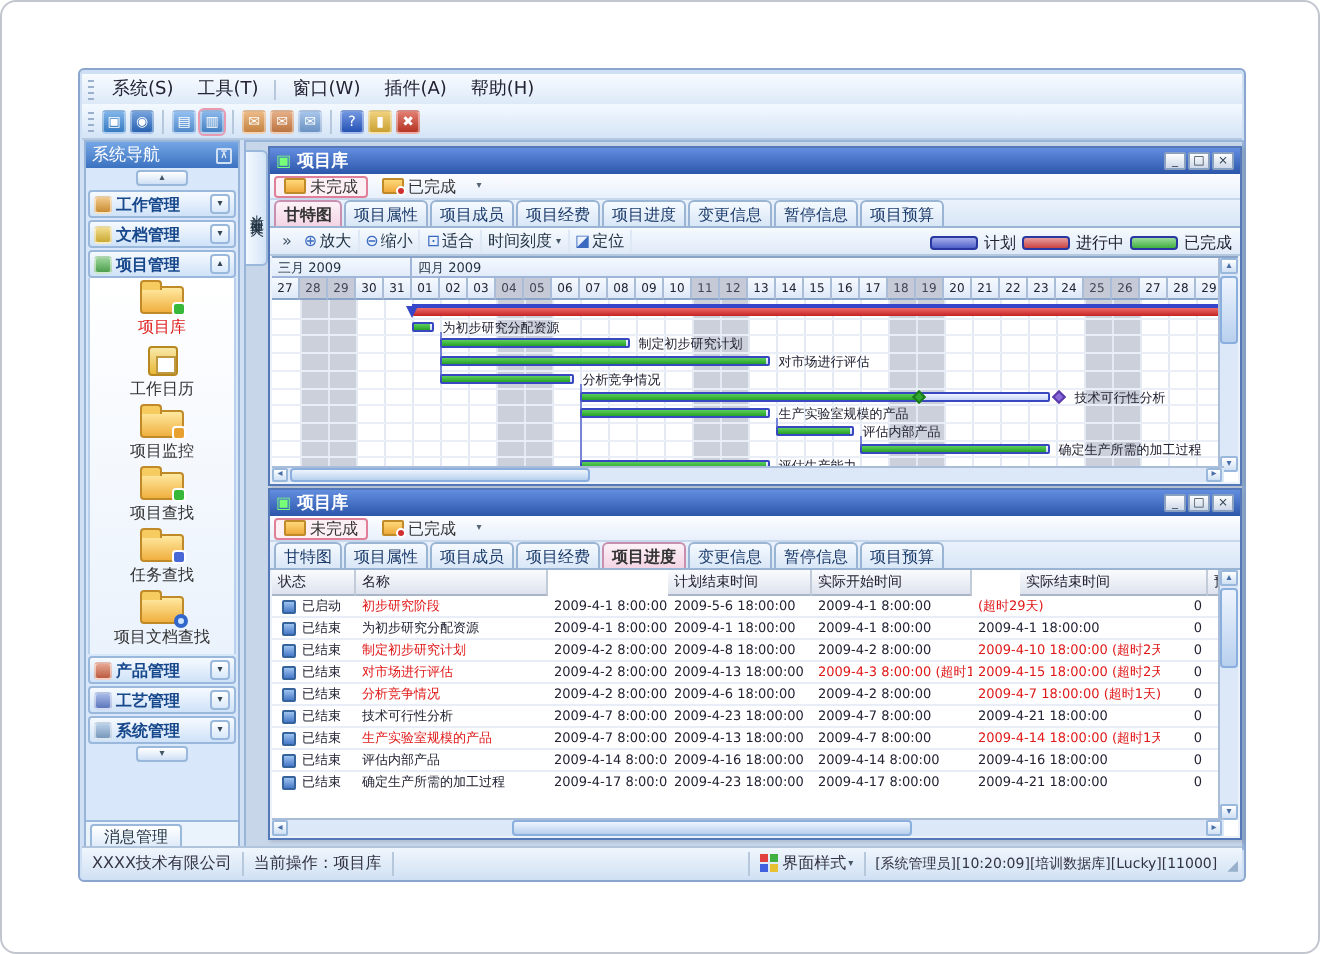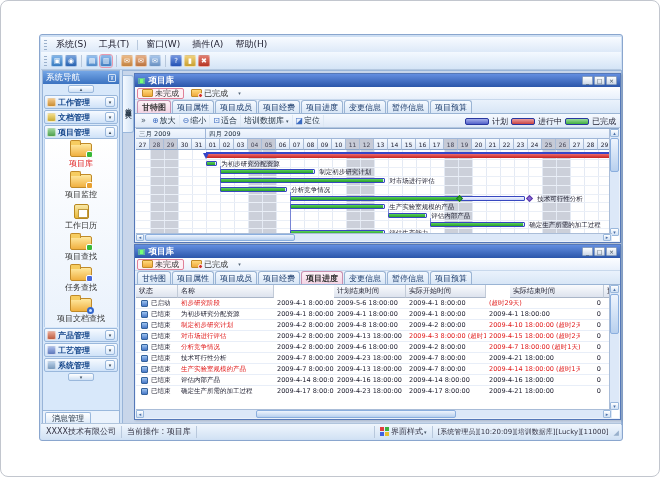--- a/index.html
+++ b/index.html
@@ -172,28 +172,28 @@
             <span class="gdd">▴</span>
           </div>
           <div class="navpanel">
             <div class="navitem active">
               <span class="fold-lg">
                 <span class="badge" style="background: rgb(56, 184, 56);"></span>
               </span>
               <span class="nlabel">项目库</span>
             </div>
             <div class="navitem">
+              <span class="calic"></span>
+              <span class="nlabel">工作日历</span>
+            </div>
+            <div class="navitem">
               <span class="fold-lg">
                 <span class="badge" style="background: rgb(232, 160, 48);"></span>
               </span>
               <span class="nlabel">项目监控</span>
-            </div>
-            <div class="navitem">
-              <span class="calic"></span>
-              <span class="nlabel">工作日历</span>
             </div>
             <div class="navitem">
               <span class="fold-lg">
                 <span class="badge" style="background: rgb(56, 184, 56);"></span>
               </span>
               <span class="nlabel">项目查找</span>
             </div>
             <div class="navitem">
               <span class="fold-lg">
                 <span class="badge" style="background: rgb(72, 104, 216);"></span>
@@ -275,21 +275,21 @@
             </span>
             <span class="gtool">
               <span class="gg">⊖</span>
               <span>缩小</span>
             </span>
             <span class="gtool">
               <span class="gg">⊡</span>
               <span>适合</span>
             </span>
             <span class="gtool">
-              <span>培训数据库</span>
+              <span>时间刻度</span>
               <span class="ddv">▾</span>
             </span>
             <span class="gtool">
               <span class="gg">◪</span>
               <span>定位</span>
             </span>
             <span class="legend">
               <span class="chip" style="background: linear-gradient(rgba(255, 255, 255, 0.467), rgba(0, 0, 0, 0.067)), rgb(88, 104, 216);"></span>
               <span>计划</span>
               <span class="chip" style="background: linear-gradient(rgba(255, 255, 255, 0.467), rgba(0, 0, 0, 0.067)), rgb(216, 72, 72);"></span>

